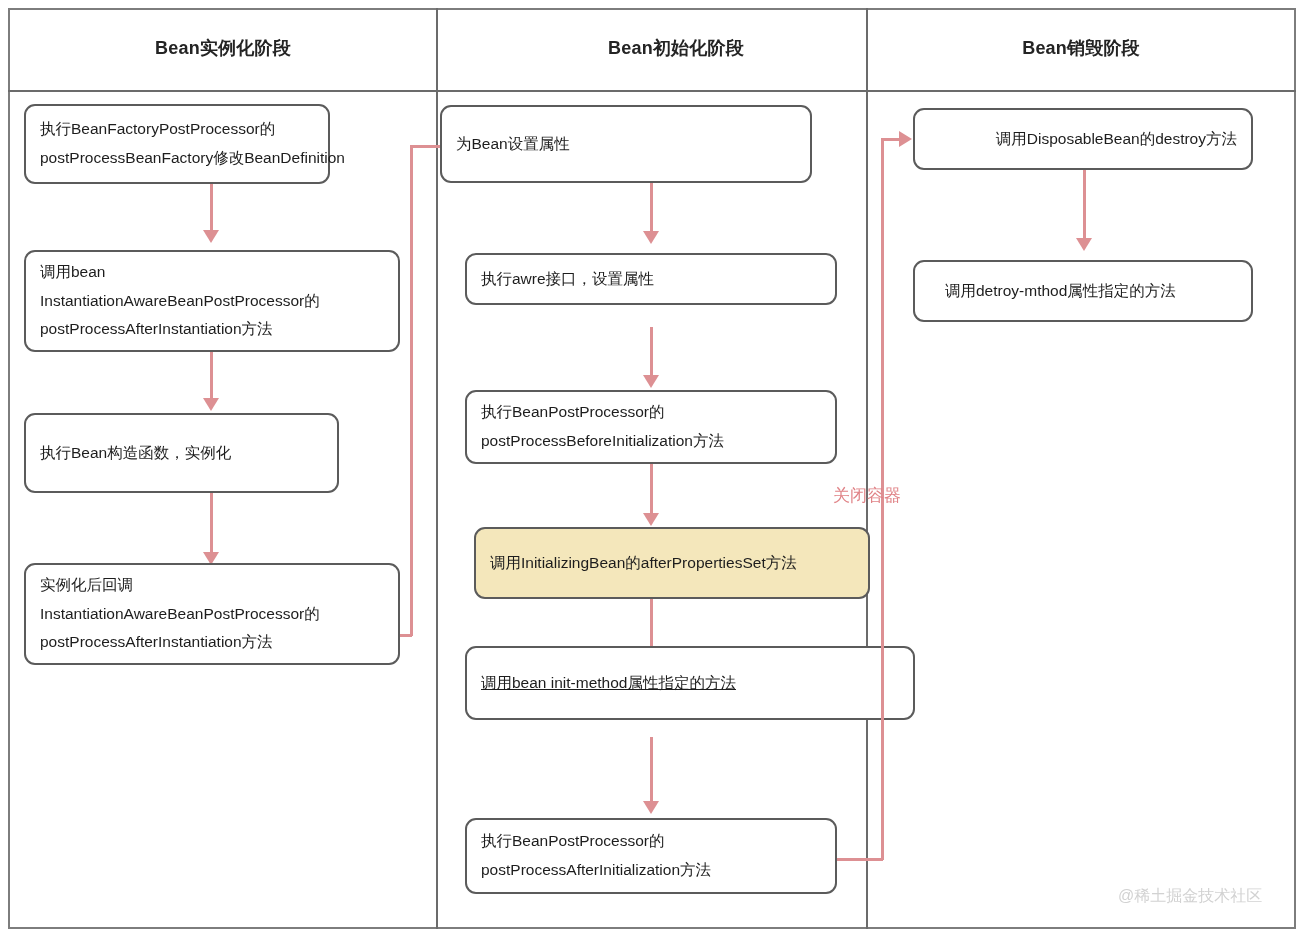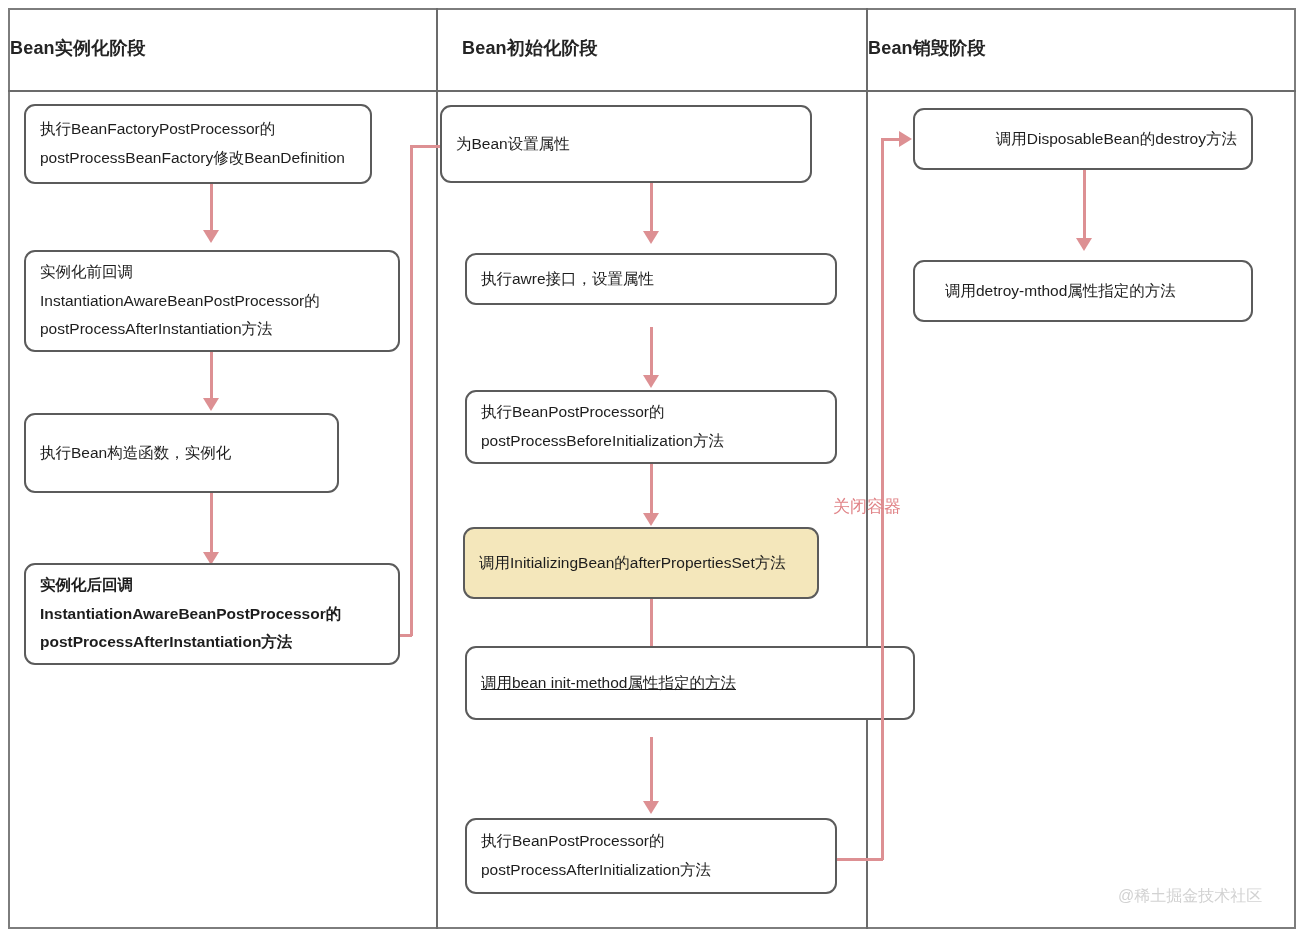--- a/index.html
+++ b/index.html
@@ -39,20 +39,21 @@
     position: absolute;
     left: 8px;
     top: 90px;
     width: 1288px;
     height: 0;
     border-top: 2px solid #6b6b6b;
   }
   .lane-title {
     position: absolute;
     top: 36px;
+    text-align: center;
     font-size: 18px;
     font-weight: bold;
     color: #242424;
     letter-spacing: 0.2px;
   }
 
   
   .node {
     position: absolute;
     box-sizing: border-box;
@@ -115,45 +116,45 @@
 
   <div class="frame"></div>
   <div class="header-divider"></div>
   <div class="lane-divider" style="left:436px;"></div>
   <div class="lane-divider" style="left:866px;"></div>
 
   <div class="lane-title" style="left:10px;  width:426px;">Bean实例化阶段</div>
   <div class="lane-title" style="left:438px; width:428px;margin-left:24px;">Bean初始化阶段</div>
   <div class="lane-title" style="left:868px; width:426px;">Bean销毁阶段</div>
 
-  <div class="node" style="left:24px; top:104px; width:348px; height:80px;">
+  <div class="node" style="left:24px; top:104px; width:306px; height:80px;">
     <span class="line">执行BeanFactoryPostProcessor的</span>
     <span class="line">postProcessBeanFactory修改BeanDefinition</span>
   </div>
 
   <div class="conn v" style="left:210px; top:184px; height:48px;"></div>
   <div class="arrow-down" style="left:203px; top:230px;"></div>
 
   <div class="node" style="left:24px; top:250px; width:376px; height:102px;">
-    <span class="line">实例化前回调</span>
+    <span class="line">调用bean</span>
     <span class="line">InstantiationAwareBeanPostProcessor的</span>
     <span class="line">postProcessAfterInstantiation方法</span>
   </div>
 
   <div class="conn v" style="left:210px; top:352px; height:48px;"></div>
   <div class="arrow-down" style="left:203px; top:398px;"></div>
 
   <div class="node" style="left:24px; top:413px; width:315px; height:80px;">
     <span class="line">执行Bean构造函数，实例化</span>
   </div>
 
   <div class="conn v" style="left:210px; top:493px; height:64px;"></div>
   <div class="arrow-down" style="left:203px; top:552px;"></div>
 
-  <div class="node" style="left:24px; top:563px; width:376px; height:102px;font-weight:bold;">
+  <div class="node" style="left:24px; top:563px; width:376px; height:102px;">
     <span class="line">实例化后回调</span>
     <span class="line">InstantiationAwareBeanPostProcessor的</span>
     <span class="line">postProcessAfterInstantiation方法</span>
   </div>
 
   <div class="conn h" style="left:400px; top:634px; width:12px;"></div>
   <div class="conn v" style="left:410px; top:145px; height:491px;"></div>
   <div class="conn h" style="left:410px; top:145px; width:48px;"></div>
   <div class="arrow-right" style="left:452px; top:138px;"></div>
 
@@ -172,21 +173,21 @@
   <div class="arrow-down" style="left:643px; top:375px;"></div>
 
   <div class="node" style="left:465px; top:390px; width:372px; height:74px;">
     <span class="line">执行BeanPostProcessor的</span>
     <span class="line">postProcessBeforeInitialization方法</span>
   </div>
 
   <div class="conn v" style="left:650px; top:464px; height:52px;"></div>
   <div class="arrow-down" style="left:643px; top:513px;"></div>
 
-  <div class="node highlight" style="left:463px; top:527px; width:356px; height:72px;">
+  <div class="node highlight" style="left:474px; top:527px; width:396px; height:72px;">
     <span class="line">调用InitializingBean的afterPropertiesSet方法</span>
   </div>
 
   <div class="conn v" style="left:650px; top:599px; height:56px;"></div>
   <div class="arrow-down" style="left:643px; top:652px;"></div>
 
   <div class="node" style="left:465px; top:646px; width:450px; height:74px;text-decoration:underline;">
     <span class="line">调用bean init-method属性指定的方法</span>
   </div>
 
@@ -196,21 +197,21 @@
   <div class="node" style="left:465px; top:818px; width:372px; height:76px;">
     <span class="line">执行BeanPostProcessor的</span>
     <span class="line">postProcessAfterInitialization方法</span>
   </div>
 
   <div class="conn h" style="left:837px; top:858px; width:46px;"></div>
   <div class="conn v" style="left:881px; top:138px; height:722px;"></div>
   <div class="conn h" style="left:881px; top:138px; width:22px;"></div>
   <div class="arrow-right" style="left:899px; top:131px;"></div>
 
-  <div class="edge-label" style="left:833px; top:495px;">关闭容器</div>
+  <div class="edge-label" style="left:833px; top:484px;">关闭容器</div>
 
   <div class="node" style="left:913px; top:108px; width:340px; height:62px;align-items:flex-end;">
     <span class="line">调用DisposableBean的destroy方法</span>
   </div>
 
   <div class="conn v" style="left:1083px; top:170px; height:72px;"></div>
   <div class="arrow-down" style="left:1076px; top:238px;"></div>
 
   <div class="node" style="left:913px; top:260px; width:340px; height:62px;padding-left:30px;">
     <span class="line">调用detroy-mthod属性指定的方法</span>

